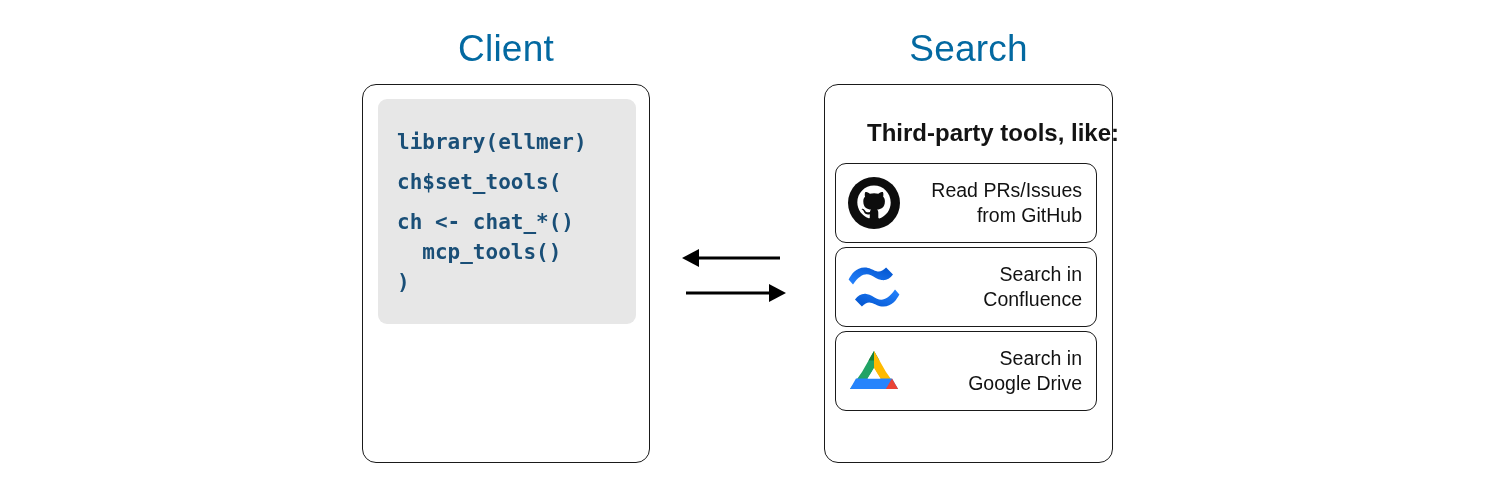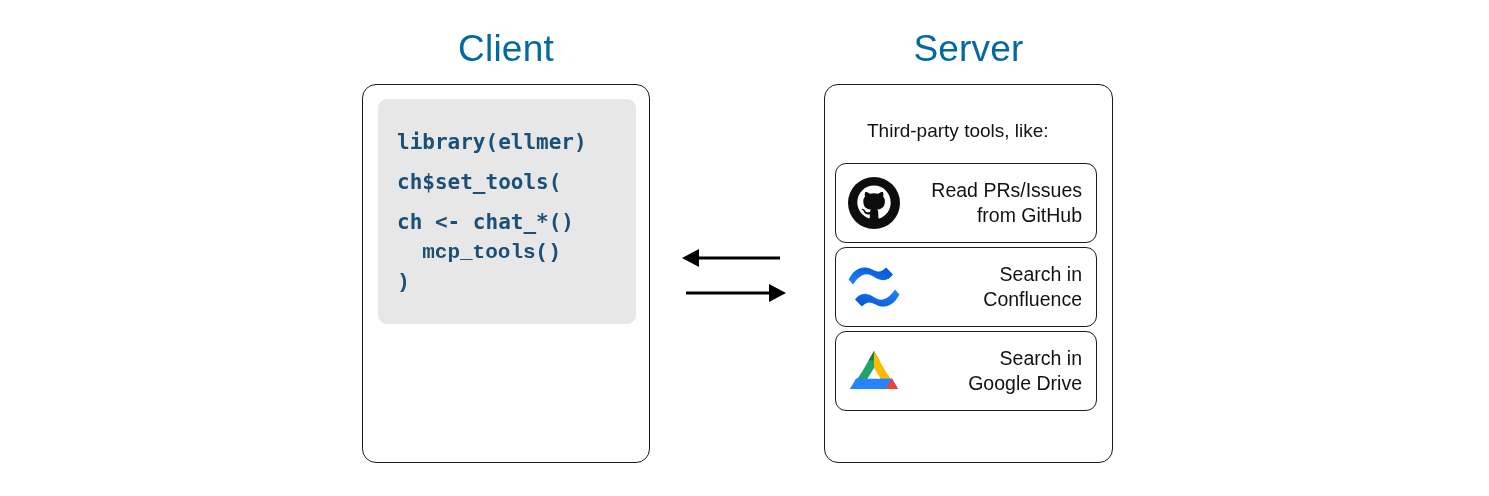--- a/index.html
+++ b/index.html
@@ -61,38 +61,38 @@
   .code-line {
     font-family: "DejaVu Sans Mono", "Liberation Mono", monospace;
     font-size: 21px;
     font-weight: 700;
     color: #1a4f77;
     line-height: 1;
     white-space: pre;
     letter-spacing: 0px;
   }
   .code-line.gap { margin-top: 19px; }
-  .code-line.tight { margin-top: 9px; font-family: Liberation Mono, monospace; }
+  .code-line.tight { margin-top: 9px; }
 
   
   #arrows {
     position: absolute;
     left: 672px;
     top: 236px;
     width: 128px;
     height: 76px;
   }
 
   
   #server-caption {
     position: absolute;
     left: 42px;
     top: 36px;
-    font-size: 19px;
-    font-weight: 400;
+    font-size: 24px;
+    font-weight: 700;
     color: #131313;
     white-space: nowrap;
     line-height: 1;
   }
 
   .tool-card {
     position: absolute;
     left: 10px;
     width: 262px;
     height: 80px;
@@ -153,21 +153,21 @@
         <polygon points="10,22 27,13 27,31" fill="#000000"></polygon>
       </g>
 
       <g>
         <line x1="14" y1="57" x2="100" y2="57" stroke="#000000" stroke-width="3.2"></line>
         <polygon points="114,57 97,48 97,66" fill="#000000"></polygon>
       </g>
     </svg>
   </div>
 
-  <div class="col-title" id="server-title">Server</div>
+  <div class="col-title" id="server-title">Search</div>
 
   <div class="panel" id="server-panel">
 
     <div id="server-caption">Third-party tools, like:</div>
 
     <div class="tool-card" id="tool-0">
       <div class="tool-icon">
         <svg width="54" height="54" viewBox="0 0 54 54" xmlns="http://www.w3.org/2000/svg">
           <circle cx="27" cy="27" r="26" fill="#0d0d0d"></circle>
           <path fill="#ffffff" d="M27 9.5c-9.2 0-16.7 7.5-16.7 16.8 0 7.4 4.8 13.7 11.4 15.9 0.8 0.2 1.1-0.4 1.1-0.8 0-0.4 0-1.7 0-3.1-4.7 1-5.6-2-5.6-2-0.8-1.9-1.9-2.5-1.9-2.5-1.5-1 0.1-1 0.1-1 1.7 0.1 2.6 1.7 2.6 1.7 1.5 2.6 3.9 1.8 4.9 1.4 0.2-1.1 0.6-1.8 1.1-2.3-3.8-0.4-7.7-1.9-7.7-8.4 0-1.9 0.7-3.4 1.8-4.6-0.2-0.4-0.8-2.2 0.2-4.5 0 0 1.4-0.5 4.6 1.7 1.3-0.4 2.8-0.6 4.2-0.6 1.4 0 2.9 0.2 4.2 0.6 3.2-2.2 4.6-1.7 4.6-1.7 0.9 2.3 0.3 4.1 0.2 4.5 1.1 1.2 1.8 2.7 1.8 4.6 0 6.6-4 8-7.8 8.4 0.6 0.5 1.2 1.6 1.2 3.2 0 2.3 0 4.2 0 4.8 0 0.5 0.3 1 1.1 0.8 6.6-2.2 11.3-8.5 11.3-15.9C43.7 17 36.2 9.5 27 9.5z"></path>

